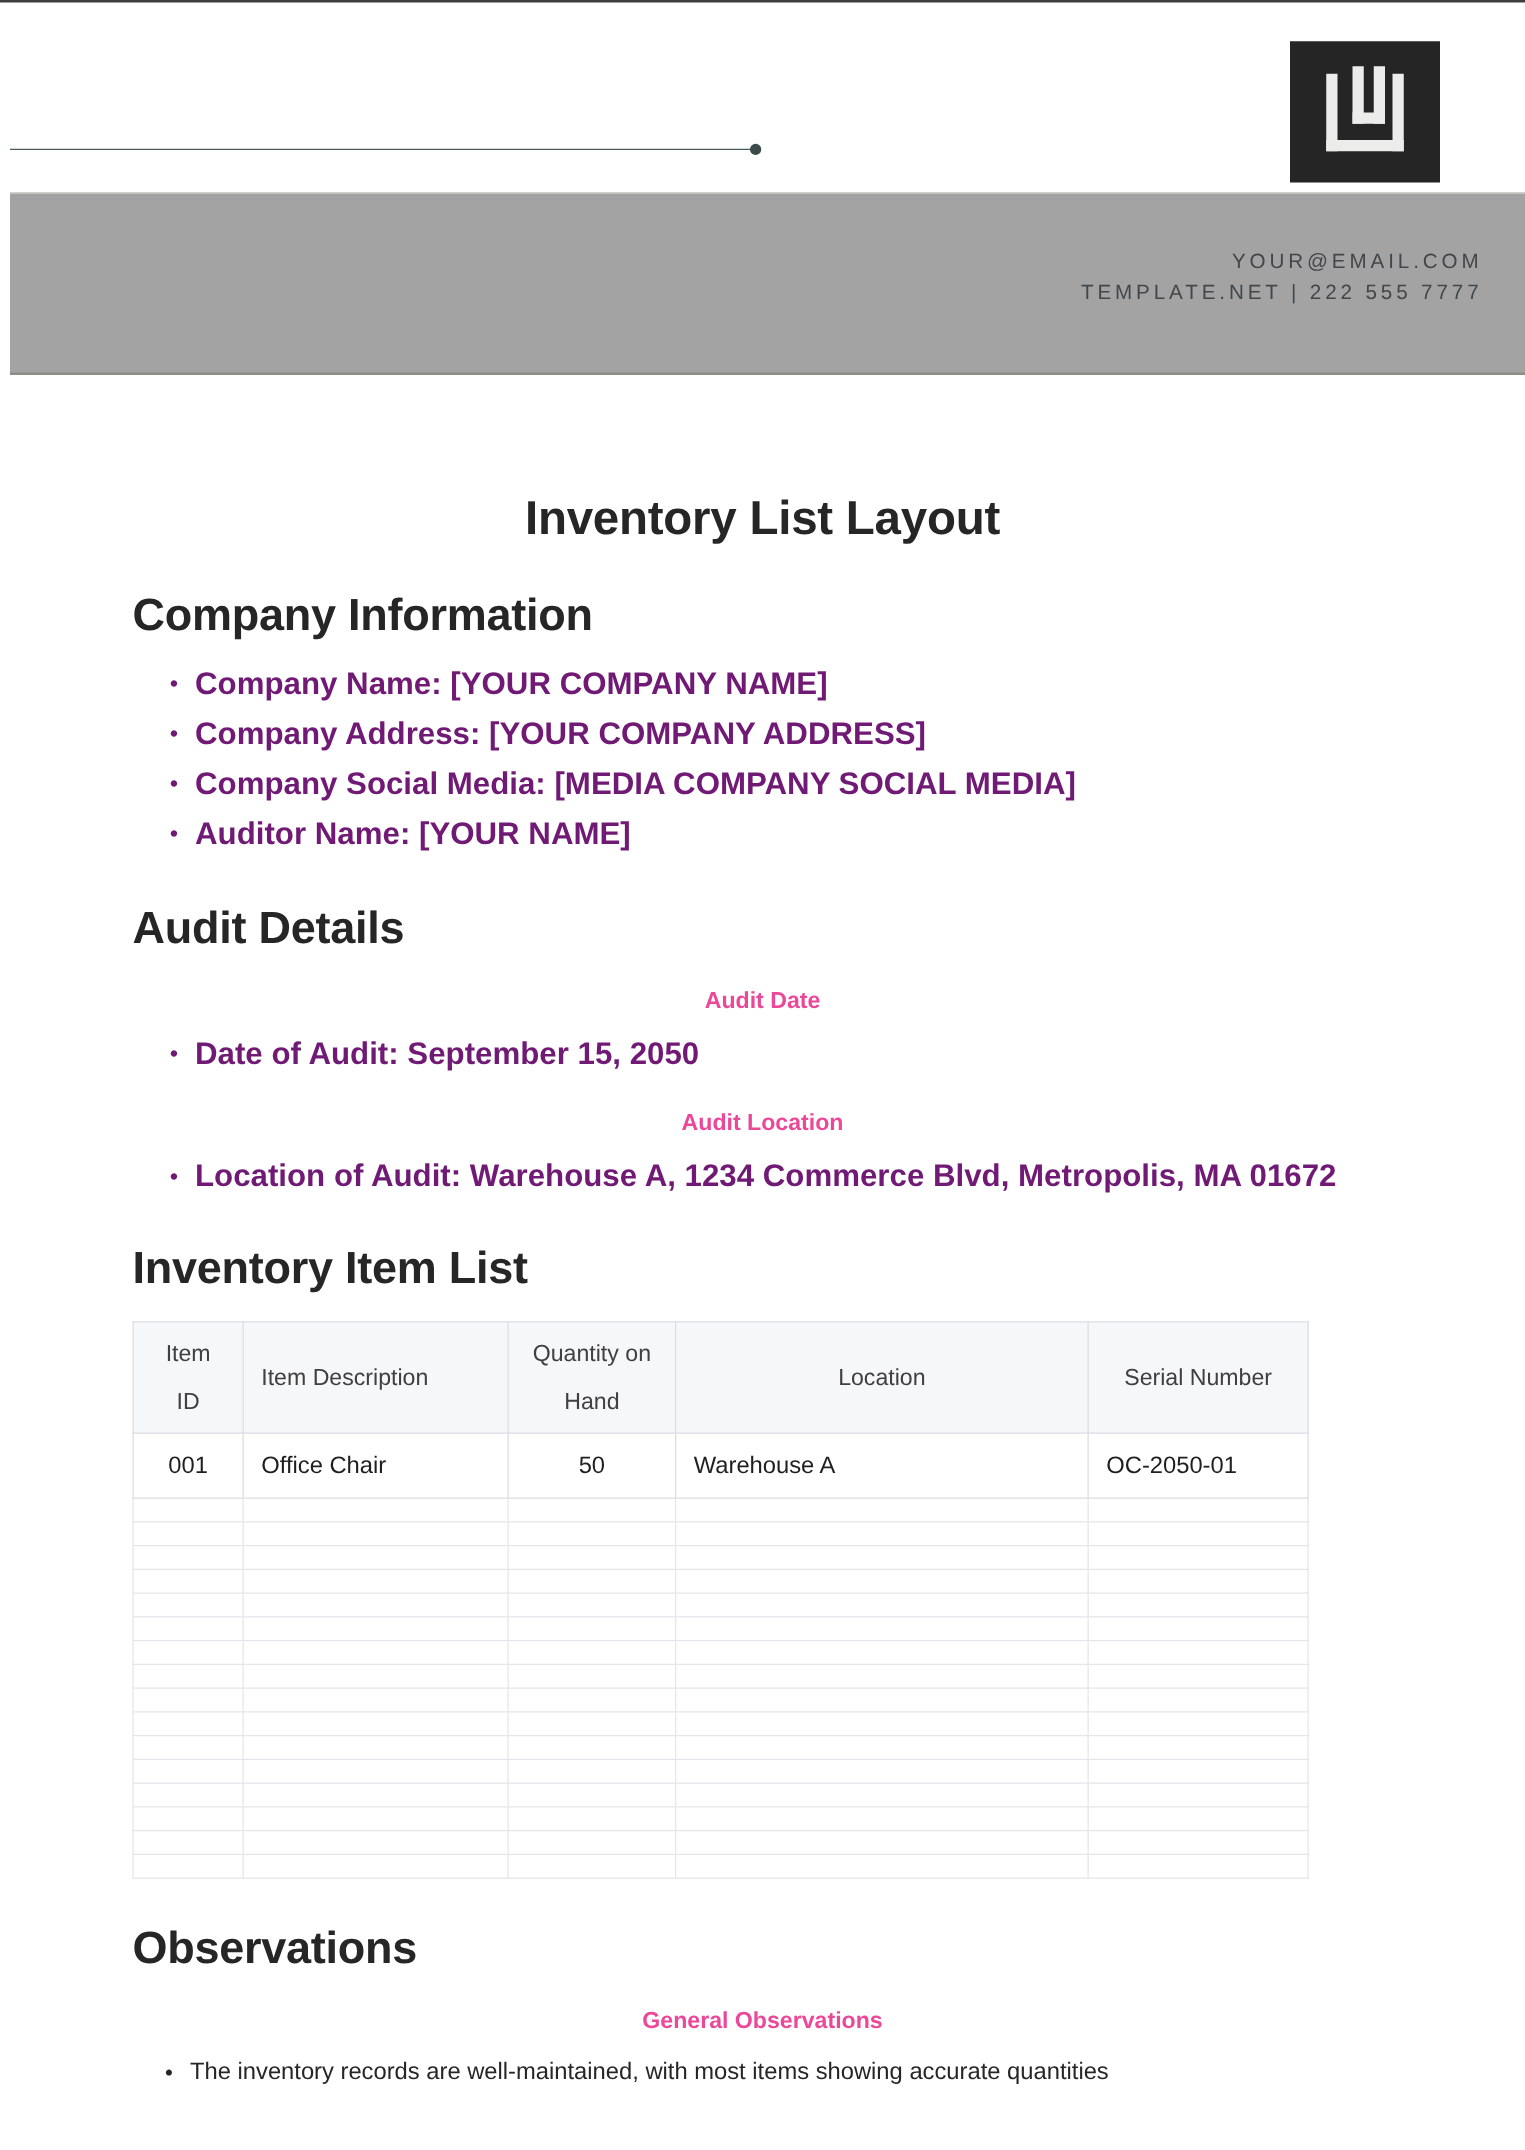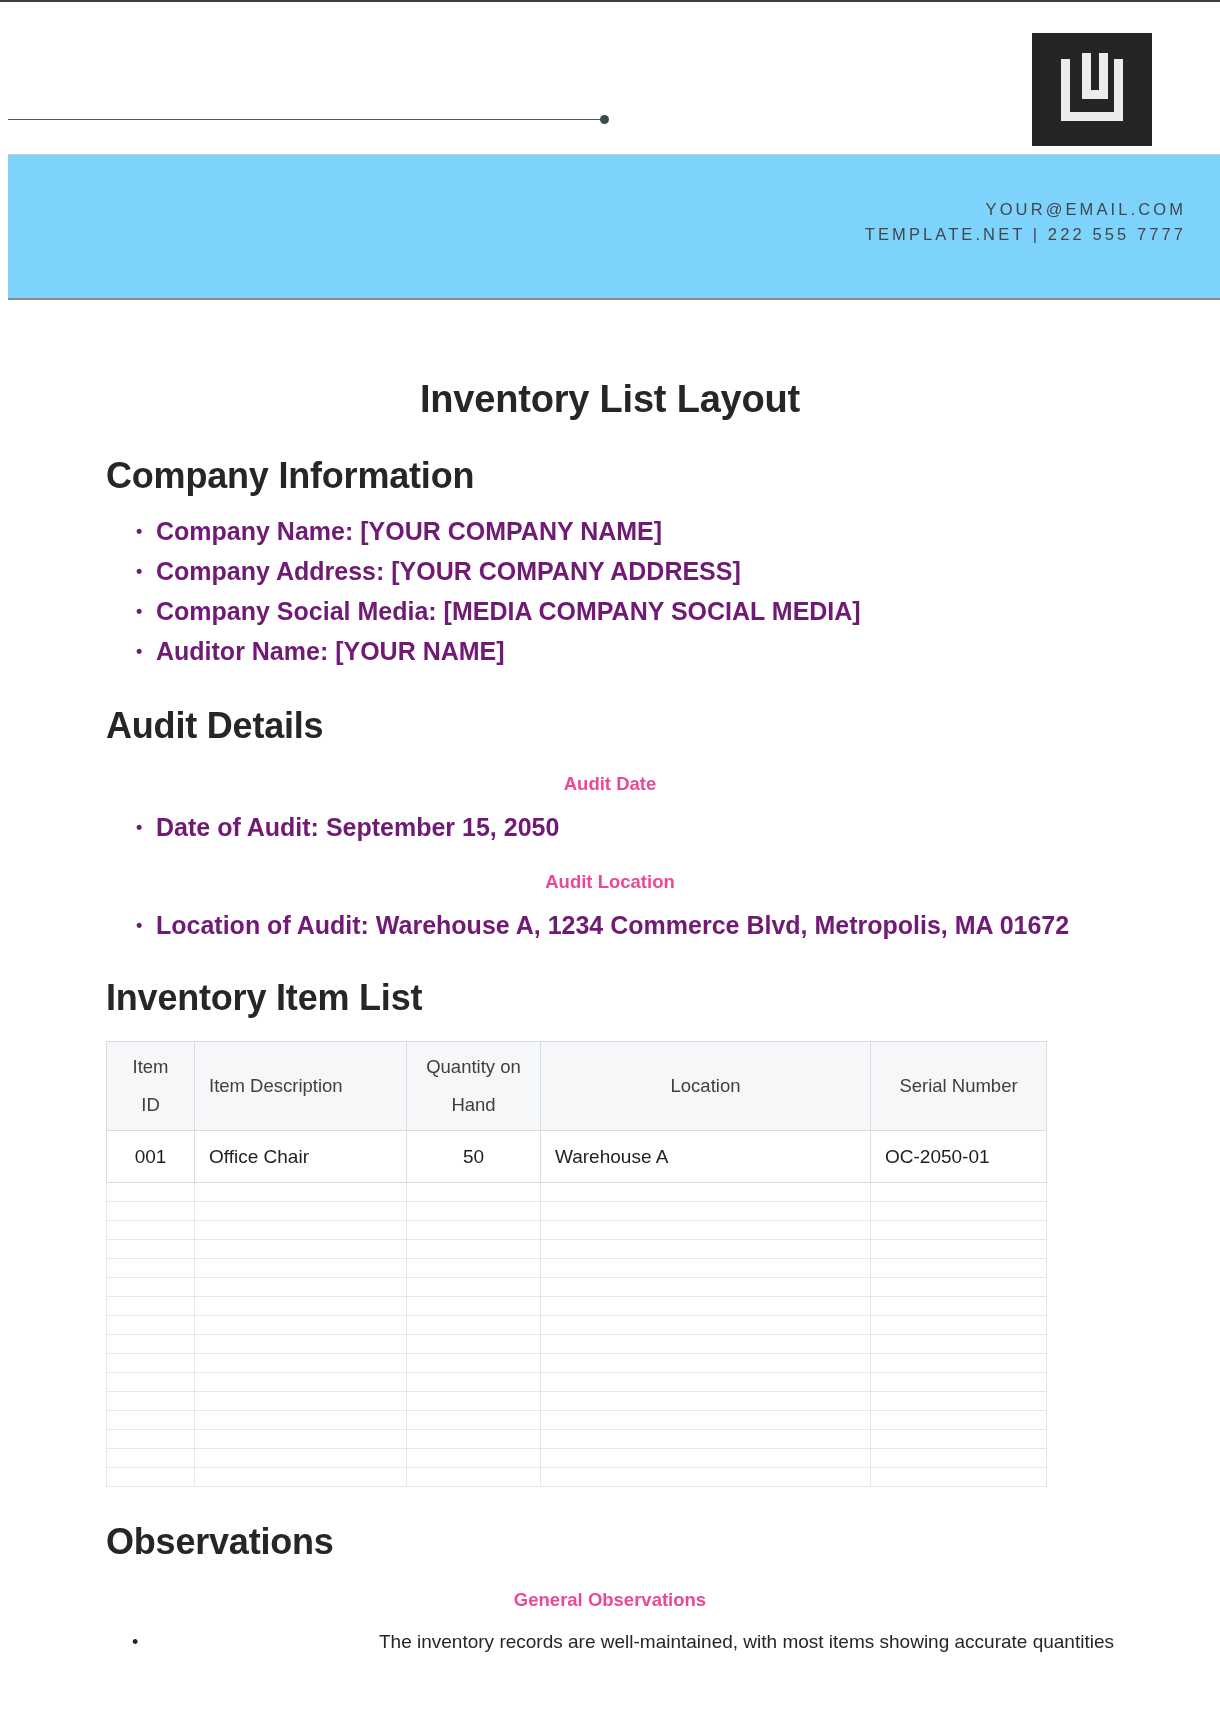--- a/index.html
+++ b/index.html
@@ -84,21 +84,21 @@
     background: #3b4a4a;
   }
 
   
   .contact-band {
     position: absolute;
     top: 154px;
     left: 8px;
     width: 1212px;
     height: 146px;
-    background: #7dd3fc;
+    background: #a3a3a3;
     border-top: 1px solid #cfcfc9;
     border-bottom: 2px solid #8d8d86;
   }
   .contact-lines {
     position: absolute;
     right: 34px;
     top: 42px;
     text-align: right;
   }
   .contact-email,
@@ -106,21 +106,21 @@
     font-size: 16.5px;
     letter-spacing: 3.1px;
     color: #43474a;
     line-height: 25px;
     white-space: nowrap;
   }
 
   
   .doc {
     position: absolute;
-    top: 288px;
+    top: 304px;
     left: 0;
     width: 1220px;
     padding: 0 106px;
   }
 
   h1.doc-title {
     font-size: 38px;
     font-weight: bold;
     text-align: center;
     margin: 90px 0 0 0;
@@ -163,21 +163,20 @@
     left: 0;
     top: 0;
     font-size: 18px;
   }
   ul.bullets.tight li { line-height: 36px; }
 
   ul.plain {
     margin: 14px 0 0 0;
     padding-left: 26px;
     list-style: none;
-    text-align: right;
   }
   ul.plain li {
     font-size: 19px;
     font-weight: normal;
     line-height: 34px;
     color: #262626;
     position: relative;
     padding-left: 20px;
   }
   ul.plain li::before {

